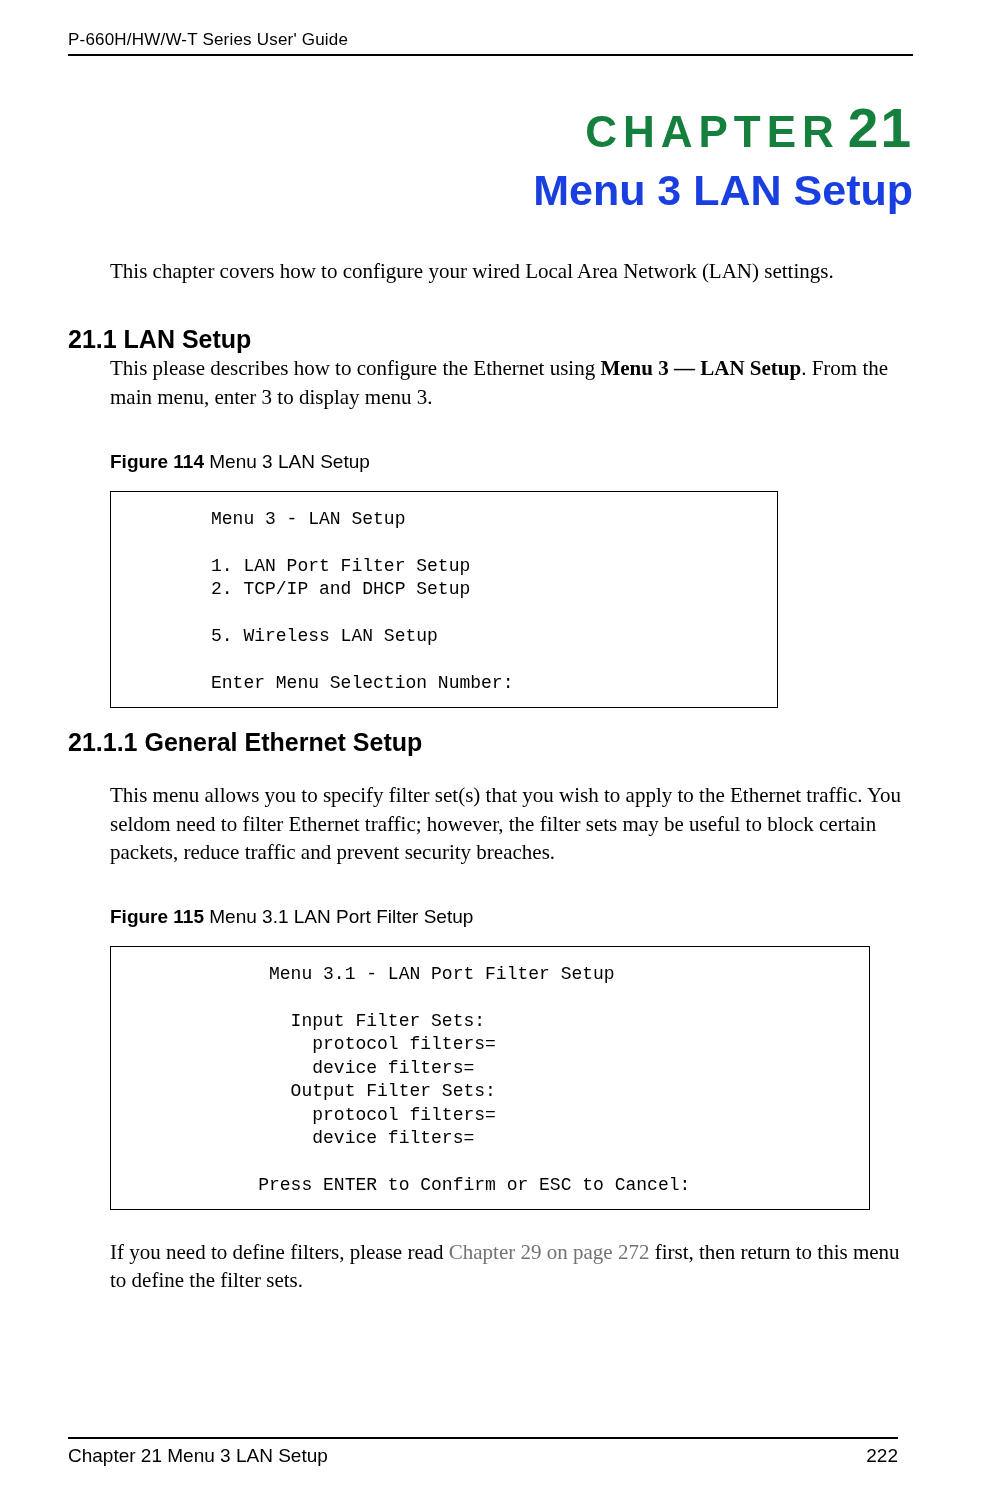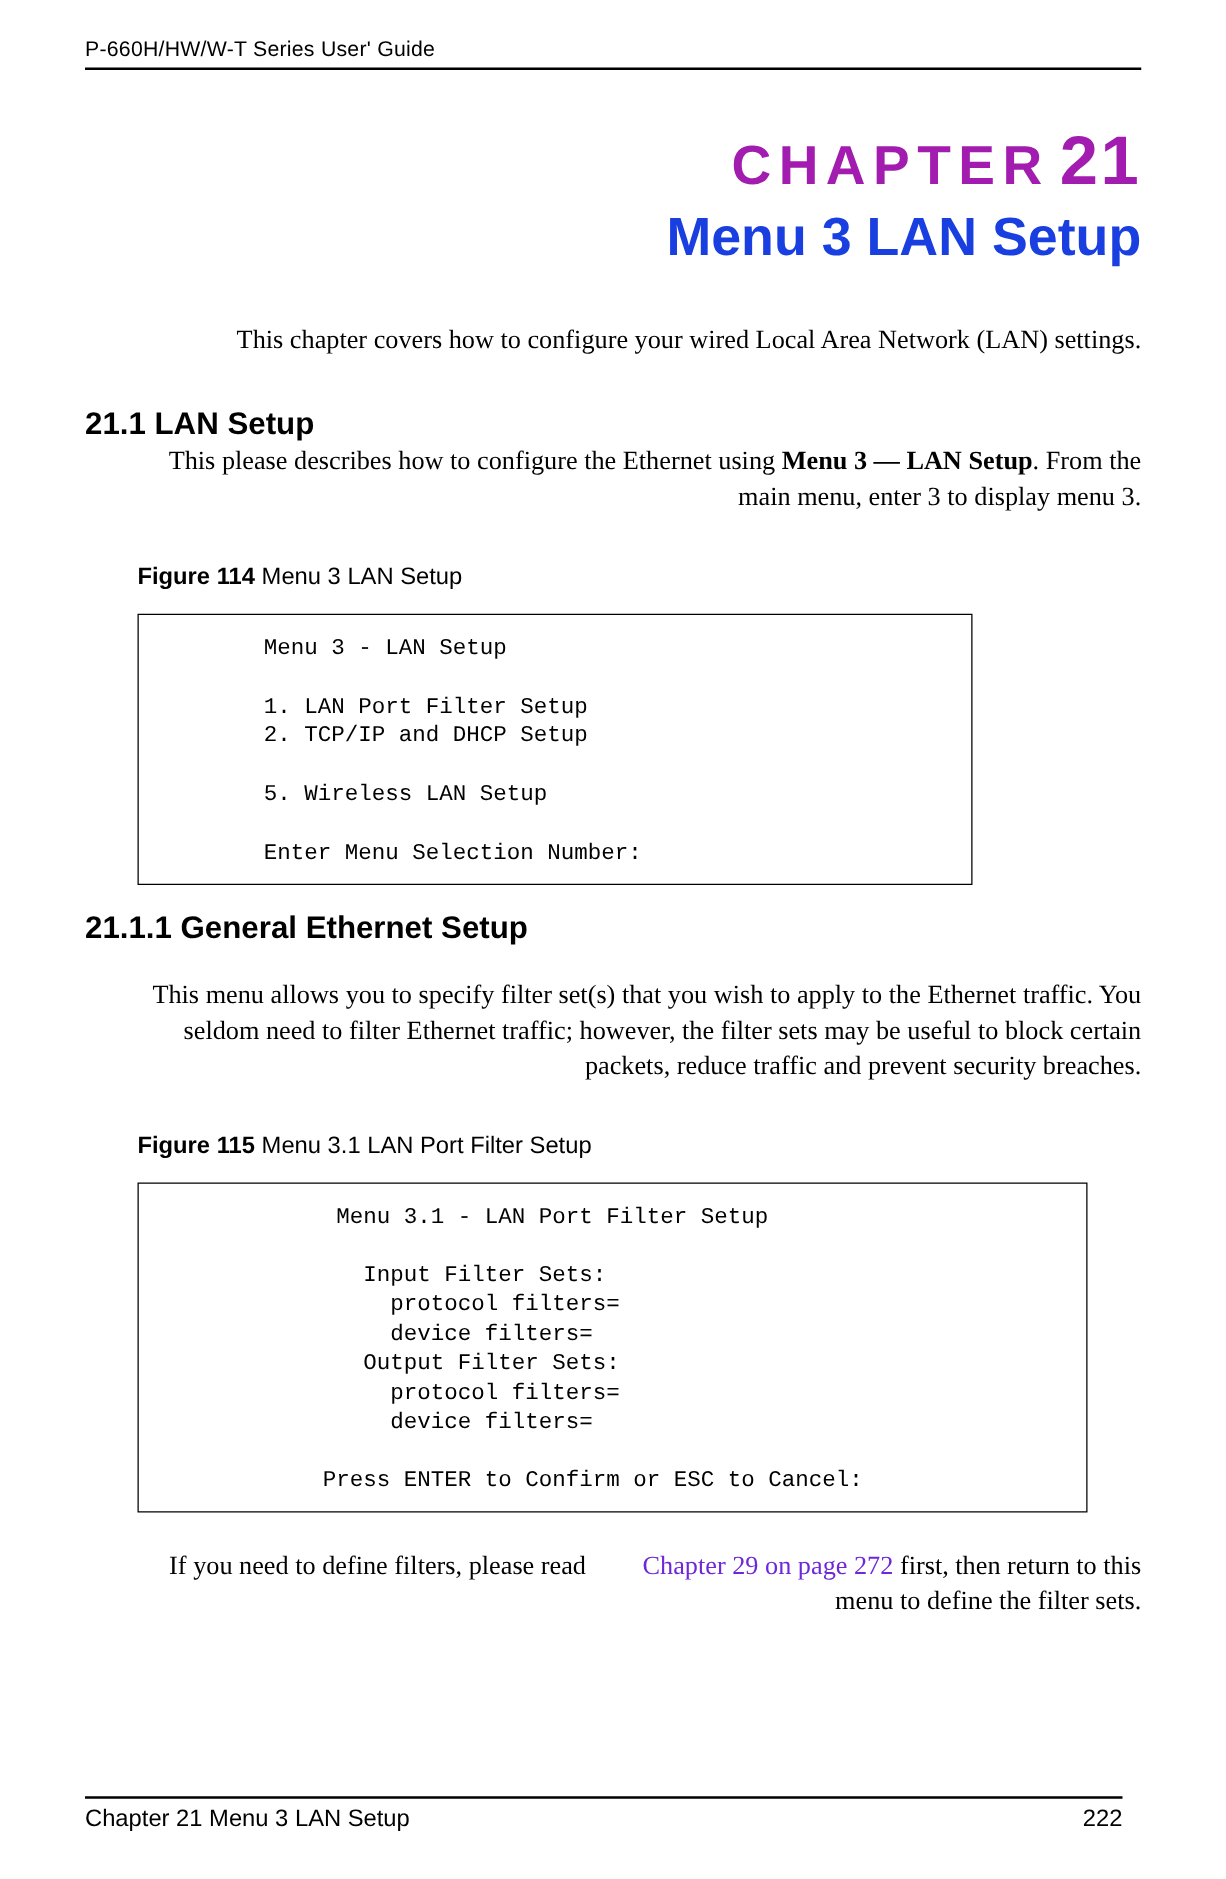--- a/index.html
+++ b/index.html
@@ -19,21 +19,21 @@
       padding-bottom: 4px;
       letter-spacing: 0.2px;
     }
     .hr-top {
       border: none;
       border-top: 2px solid #000;
       margin-bottom: 40px;
     }
     .chapter-label {
       text-align: right;
-      color: #a21caf;
+      color: #15803d;
       font-family: Arial, Helvetica, sans-serif;
       font-weight: bold;
       font-size: 44px;
       letter-spacing: 6px;
       margin-top: 30px;
     }
     .chapter-number {
       font-size: 55px;
       letter-spacing: 2px;
       margin-left: 8px;
@@ -45,21 +45,20 @@
       font-weight: bold;
       font-size: 43px;
       margin-top: 6px;
       margin-bottom: 42px;
     }
     .body-text {
       font-size: 21px;
       line-height: 1.35;
       margin-left: 42px;
       margin-bottom: 40px;
-      text-align: right;
     }
     .section-heading {
       font-family: Arial, Helvetica, sans-serif;
       font-weight: bold;
       font-size: 25px;
       margin-left: 0;
     }
     .subsection-heading {
       font-family: Arial, Helvetica, sans-serif;
       font-weight: bold;
@@ -90,21 +89,21 @@
       border: 1px solid #000;
       width: 760px;
       padding: 16px 10px 12px 50px;
       font-family: "Courier New", Courier, monospace;
       font-size: 18px;
       line-height: 1.3;
       white-space: pre;
       margin-bottom: 28px;
     }
     .bold-inline { font-weight: bold; }
-    .link-blue { color: #6d28d9; margin-left: 40px; }
+    .link-blue { color: #737373; }
     .footer {
       position: absolute;
       bottom: 36px;
       left: 68px;
       right: 83px;
     }
     .hr-bottom {
       border: none;
       border-top: 2px solid #000;
       margin-bottom: 6px;

